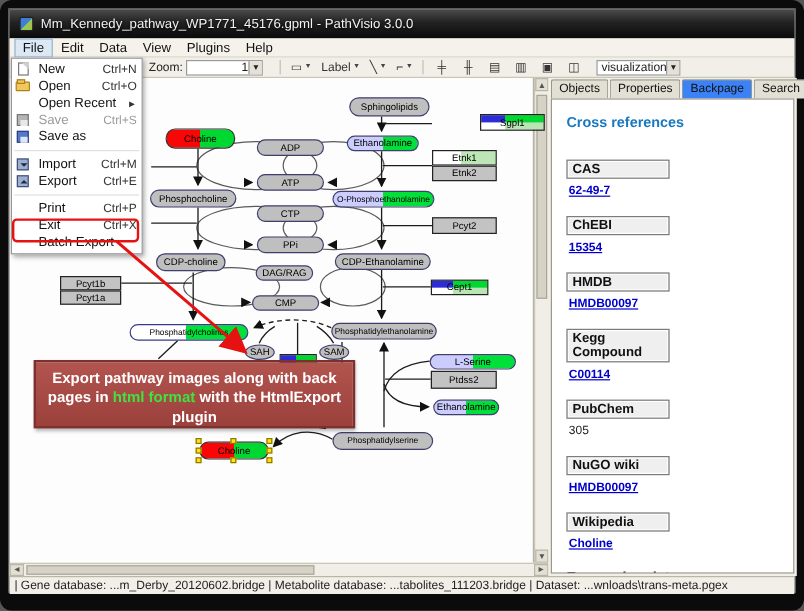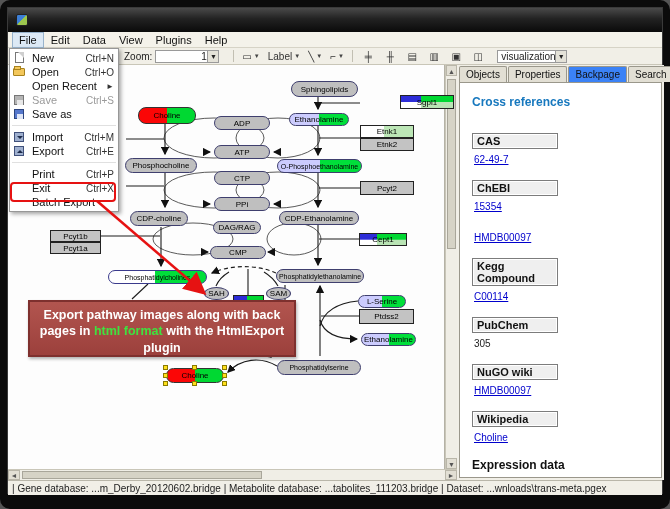--- a/index.html
+++ b/index.html
@@ -46,21 +46,21 @@
   #sidepanel{position:absolute;left:449px;top:57px;width:207px;height:415px;background:#f1efe7;}
   #tabs{display:flex;align-items:flex-end;height:17px;padding-left:2px;font-size:10px;color:#111;}
   .tab{padding:2px 6px;border:1px solid #9a978b;border-bottom:none;background:#e2dfd4;margin-right:1px;border-radius:2px 2px 0 0;margin-top:24px;}
   .tab.selected{background:#3b82f6;position:relative;top:1px;padding-bottom:3px;}
   #panel-content{position:absolute;left:2px;top:17px;right:2px;bottom:2px;background:#fff;border:1px solid #9a978b;
     padding:12px 0 0 12px;overflow:hidden;}
   #xref-heading{color:#1778be;font-weight:bold;font-size:12px;margin-bottom:24px;}
   .xref-section{margin-bottom:13px;}
   .xref-title{width:86px;background:#efefef;border:1px solid #7c7c7c;box-shadow:inset 0 0 0 1px #fff;
     font-weight:bold;font-size:11px;padding:1px 4px;color:#111;}
-  .xref-value{display:inline-block;margin:5px 0 0 2px;font-size:10px;font-weight:normal;}
+  .xref-value{display:inline-block;margin:5px 0 0 2px;font-size:10px;font-weight:bold;}
   .xref-value.link{color:#0000cc;text-decoration:underline;cursor:pointer;}
   .xref-value.plain{color:#222;font-weight:normal;}
   #expression-heading{font-weight:bold;font-size:12px;color:#111;margin-top:6px;}
   
   #file-menu{position:absolute;left:1px;top:40px;width:110px;background:#fff;border:1px solid #979797;
     box-shadow:2px 2px 4px rgba(0,0,0,.35);padding:2px 0;z-index:20;font-size:11px;color:#111;}
   .fm-item{height:14px;display:flex;align-items:center;padding:0 4px 0 2px;}
   .fm-item .fm-ico{width:16px;height:12px;margin-right:4px;position:relative;flex:none;}
   .fm-item .fm-label{flex:1;white-space:nowrap;}
   .fm-item .fm-short{color:#333;font-size:10px;}
@@ -104,20 +104,21 @@
   #annotation{z-index:30;}
 </style>
 </head>
 <body>
 
 <div id="screen">
   <div id="window">
 
     <div id="titlebar">
       <div id="app-icon"></div>
+      <div id="title-text">Mm_Kennedy_pathway_WP1771_45176.gpml - PathVisio 3.0.0</div>
     </div>
 
     <div id="menubar">
         <span class="menu-item active">File</span>
         <span class="menu-item">Edit</span>
         <span class="menu-item">Data</span>
         <span class="menu-item">View</span>
         <span class="menu-item">Plugins</span>
         <span class="menu-item">Help</span>
       </div>
@@ -246,21 +247,21 @@
         <div class="node metab" style="left: 205px; top: 213px; width: 48px; height: 13px;">DAG/RAG</div>
         <div class="node gene-expr-a" style="left: 351px; top: 225px; width: 48px; height: 13px;">Cept1</div>
         <div class="node gene" style="left: 42px; top: 222px; width: 51px; height: 12px;">Pcyt1b</div>
         <div class="node gene" style="left: 42px; top: 234px; width: 51px; height: 12px;">Pcyt1a</div>
         <div class="node metab" style="left: 202px; top: 238px; width: 56px; height: 13px;">CMP</div>
         <div class="node metab-wg tiny" style="left: 100px; top: 262px; width: 99px; height: 14px;">Phosphatidylcholines</div>
         <div class="node metab tiny" style="left: 268px; top: 261px; width: 88px; height: 14px;">Phosphatidylethanolamine</div>
         <div class="node oval" style="left: 196px; top: 279px; width: 25px; height: 13px;">SAH</div>
         <div class="node oval" style="left: 258px; top: 279px; width: 25px; height: 13px;">SAM</div>
         <div class="node gene-expr-c" style="left: 225px; top: 287px; width: 31px; height: 9px;"></div>
-        <div class="node metab-lg" style="left: 350px; top: 287px; width: 48px; height: 13px;">L-Serine</div>
+        <div class="node metab-lg" style="left: 350px; top: 287px; width: 72px; height: 13px;">L-Serine</div>
         <div class="node gene" style="left: 351px; top: 301px; width: 55px; height: 15px;">Ptdss2</div>
         <div class="node metab-lg" style="left: 353px; top: 325px; width: 55px; height: 13px;">Ethanolamine</div>
         <div class="node metab tiny" style="left: 269px; top: 352px; width: 84px; height: 15px;">Phosphatidylserine</div>
         <div class="node metab-rg" style="left: 158px; top: 360px; width: 58px; height: 15px;">Choline</div>
         <div class="handle" style="left: 155px; top: 357px;"></div>
         <div class="handle" style="left: 184px; top: 357px;"></div>
         <div class="handle" style="left: 214px; top: 357px;"></div>
         <div class="handle" style="left: 155px; top: 364.5px;"></div>
         <div class="handle" style="left: 214px; top: 364.5px;"></div>
         <div class="handle" style="left: 155px; top: 373px;"></div>
@@ -353,21 +354,21 @@
           <span class="tab">Objects</span>
           <span class="tab">Properties</span>
           <span class="tab selected">Backpage</span>
           <span class="tab">Search</span>
         </div>
       <div id="panel-content">
         <div id="xref-heading">Cross references</div>
         <div id="xref-list">
             <div class="xref-section"><div class="xref-title">CAS</div><span class="xref-value link">62-49-7</span></div>
             <div class="xref-section"><div class="xref-title">ChEBI</div><span class="xref-value link">15354</span></div>
-            <div class="xref-section"><span class="xref-value link">HMDB00097</span></div>
+            <div class="xref-section"><div class="xref-title">HMDB</div><span class="xref-value link">HMDB00097</span></div>
             <div class="xref-section"><div class="xref-title">Kegg Compound</div><span class="xref-value link">C00114</span></div>
             <div class="xref-section"><div class="xref-title">PubChem</div><span class="xref-value plain">305</span></div>
             <div class="xref-section"><div class="xref-title">NuGO wiki</div><span class="xref-value link">HMDB00097</span></div>
             <div class="xref-section"><div class="xref-title">Wikipedia</div><span class="xref-value link">Choline</span></div>
           </div>
         <div id="expression-heading">Expression data</div>
       </div>
     </div>
 
     <div id="statusbar">

